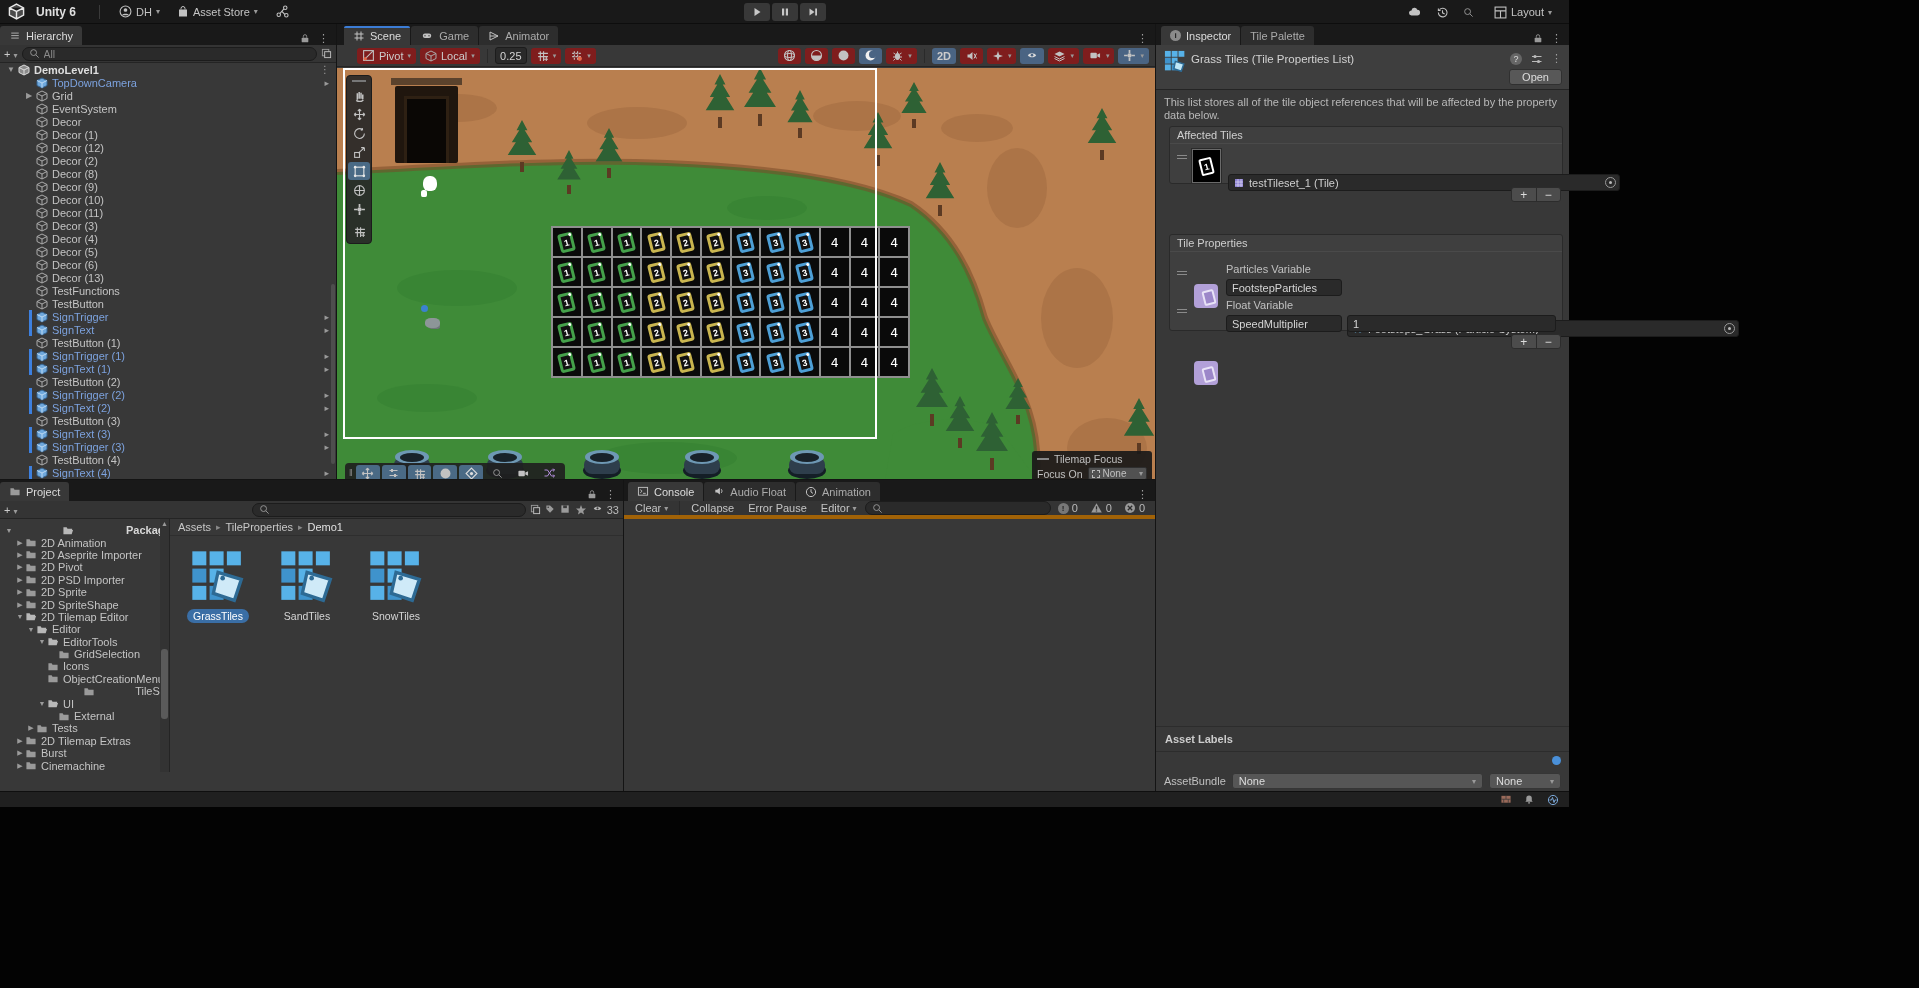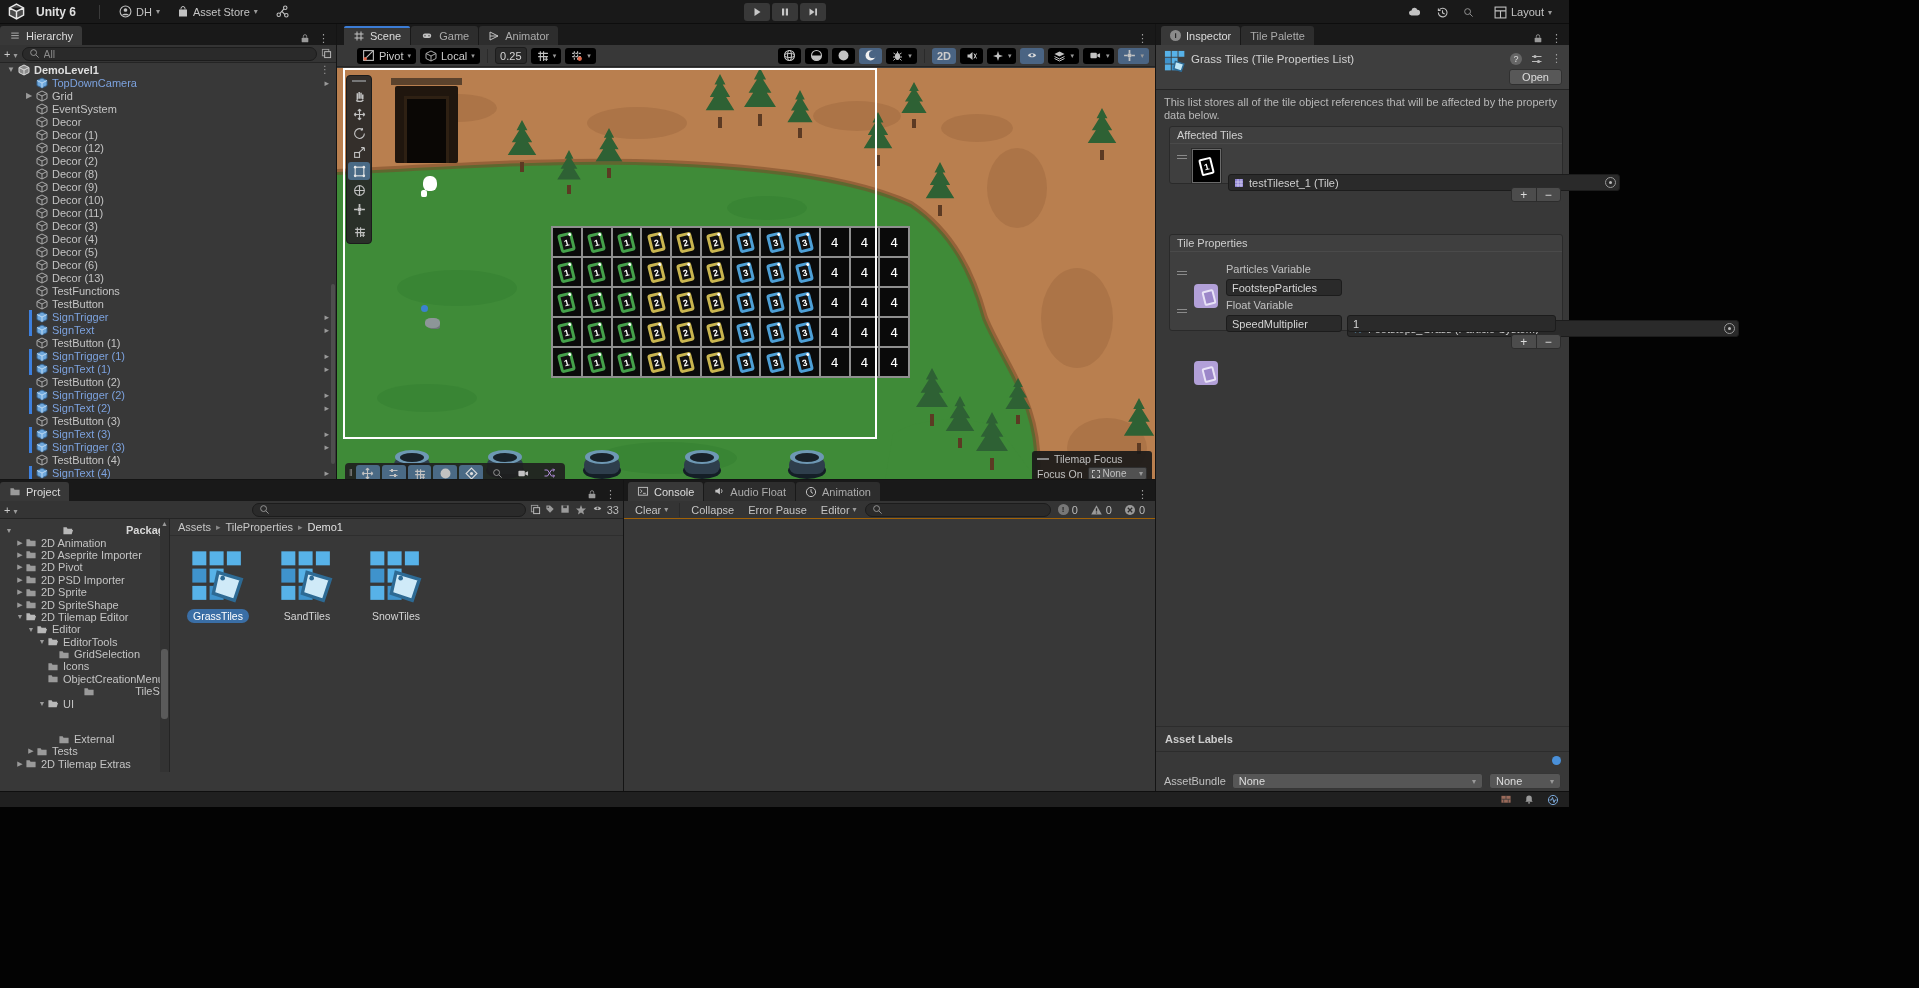--- a/index.html
+++ b/index.html
@@ -41,21 +41,21 @@
   .hrow .hicon { position:absolute; width:12px; height:12px; }
   .hrow .hlab { position:absolute; white-space:nowrap; }
   .hrow.prefab .hlab { color:#7ca2de; }
   .hrow.scene .hlab { font-weight:bold; color:#dedede; }
   .hrow .pbar { position:absolute; left:29px; top:0; width:3px; height:13px; background:#3d80df; }
   .hrow .parr { position:absolute; right:7px; color:#9a9a9a; font-size:9px;}
   .hrow .hkebab { position:absolute; right:6px; color:#9a9a9a; font-size:10px;}
   #hier-scroll { position:absolute; right:1px; top:260px; width:4px; height:180px; background:#4e4e4e; border-radius:2px;}
   
   #scene-toolbar { position:absolute; left:0; right:0; top:21px; height:22px; background:#383838; border-bottom:1px solid #242424; display:flex; align-items:center; padding:0 6px; gap:4px;}
-  .sbtn { height:16px; background:#000000; border-radius:3px; display:flex; align-items:center; gap:4px; padding:0 5px; color:#cccccc;}
+  .sbtn { height:16px; background:#7f1d1d; border-radius:3px; display:flex; align-items:center; gap:4px; padding:0 5px; color:#cccccc;}
   .sbtn.on { background:#4a6483; }
   .sbtn .caret{ font-size:7px; }
   .sep { width:1px; height:14px; background:#2a2a2a; margin:0 3px;}
   .spacer { flex:1; }
   #viewport { position:absolute; left:0; right:0; top:44px; bottom:0; overflow:hidden; background:#3f8b38;}
   #cam-rect { position:absolute; left:6px; top:0px; width:534px; height:371px; border:2px solid #ffffff; }
   #tile-grid { position:absolute; left:214px; top:158px; width:359px; height:152px; background:#8f8f8f; border:2px solid #8f8f8f; display:grid; grid-template-columns:repeat(12,1fr); grid-template-rows:repeat(5,1fr); gap:2px;}
   .tcell { background:#0a0a0a; display:flex; align-items:center; justify-content:center; overflow:hidden;}
   .ttag { width:15px; height:19px; border:3px solid; border-radius:3px; background:#111; transform:rotate(-14deg); position:relative; display:flex; align-items:center; justify-content:center; color:#fff; font-size:9px; font-weight:bold;}
   .ttag::after { content:""; position:absolute; right:-2px; top:-2px; width:3px; height:3px; background:#fff; border-radius:50%;}
@@ -129,21 +129,21 @@
   #breadcrumb { height:17px; display:flex; align-items:center; gap:5px; padding:0 8px; border-bottom:1px solid #2e2e2e; color:#c8c8c8;}
   #breadcrumb .bsep { color:#8a8a8a; font-size:9px; }
   #assets-grid { position:absolute; left:20px; top:30px; display:flex; gap:33px; }
   .aitem { width:56px; display:flex; flex-direction:column; align-items:center; gap:4px;}
   .aitem .alab { font-size:10.5px; color:#d5d5d5; padding:1px 6px; border-radius:7px; white-space:nowrap;}
   .aitem.sel .alab { background:#3a6ea5; color:#fff; }
   #proj-status { position:absolute; left:0; right:0; bottom:0; height:19px; background:#2d2d2d; border-top:1px solid #1c1c1c; display:flex; align-items:center; padding:0 8px; gap:5px; color:#bdbdbd; font-size:10.5px;}
   #zoom-slider { margin-left:auto; width:40px; height:2px; background:#5a5a5a; border-radius:1px; position:relative; margin-right:6px;}
   #zoom-slider .knob { position:absolute; right:2px; top:-3px; width:8px; height:8px; border-radius:50%; background:#9a9a9a;}
   
-  #console-toolbar { position:absolute; left:0; right:0; top:21px; height:18px; background:#343434; border-bottom:1px solid #a16207; display:flex; align-items:center; padding:0 5px; gap:2px; color:#c4c4c4;}
+  #console-toolbar { position:absolute; left:0; right:0; top:21px; height:18px; background:#343434; border-bottom:4px solid #a16207; display:flex; align-items:center; padding:0 5px; gap:2px; color:#c4c4c4;}
   .cbtn { padding:0 6px; display:flex; align-items:center; gap:3px; height:16px;}
   #console-toolbar .srch { max-width:240px; }
   .badge { display:flex; align-items:center; gap:3px; padding:0 5px; color:#bbb;}
   .ci { width:11px; height:11px; border-radius:50%; background:#777; color:#222; font-size:8px; font-weight:bold; display:flex; align-items:center; justify-content:center;}
   
   #statusbar { position:absolute; left:0; top:791px; width:1569px; height:16px; background:#202020; border-top:1px solid #0f0f0f; display:flex; align-items:center; justify-content:flex-end; gap:12px; padding:0 10px;}
   svg { display:block; }
   .i { display:inline-flex; align-items:center; justify-content:center; }
 </style>
 </head>
@@ -1524,21 +1524,21 @@
           </div>
           <div class="prow" style="padding-left: 37px;">
             <span class="exp">▼</span>
             <span class="ficon i">
               <svg width="12" height="11" viewBox="0 0 12 12" fill="none" stroke="#c2c2c2" stroke-width="1">
                 <path d="M1 2.5 H4.5 L5.5 4 H10.5 V5.5 H3 L1.5 10 H1 Z M1.5 10 H10 L11.5 5.5 H3 Z" fill="#b8b8b8" stroke="none"></path>
               </svg>
             </span>
             <span>UI</span>
           </div>
-          <div class="prow" style="padding-left: 48px; margin-top: 23px;">
+          <div class="prow" style="padding-left: 48px;">
             <span class="exp"></span>
             <span class="ficon i">
               <svg width="12" height="11" viewBox="0 0 12 12" fill="none" stroke="#c2c2c2" stroke-width="1">
                 <path d="M1 2.5 H4.5 L5.5 4 H11 V10 H1 Z" fill="#9a9a9a" stroke="none"></path>
               </svg>
             </span>
             <span>External</span>
           </div>
           <div class="prow" style="padding-left: 26px;">
             <span class="exp">▶</span>

